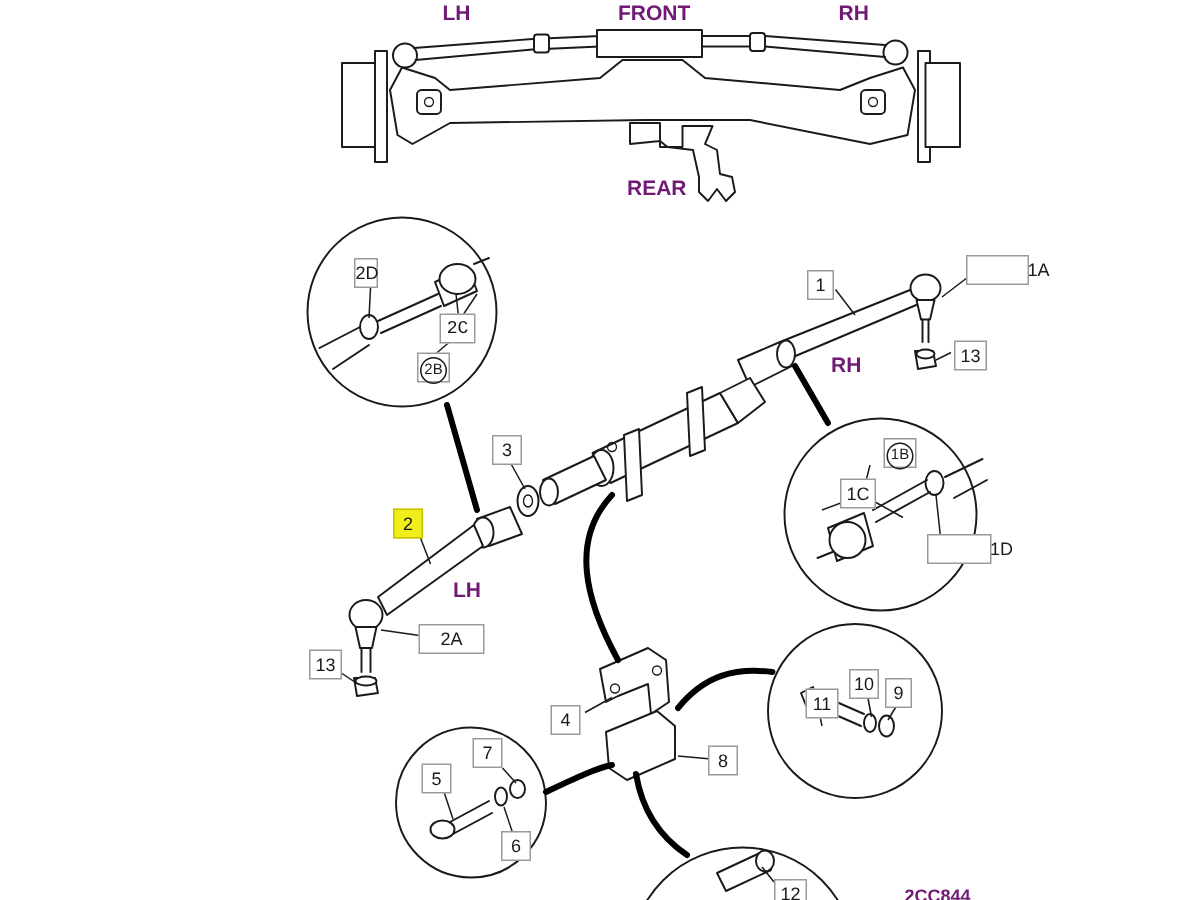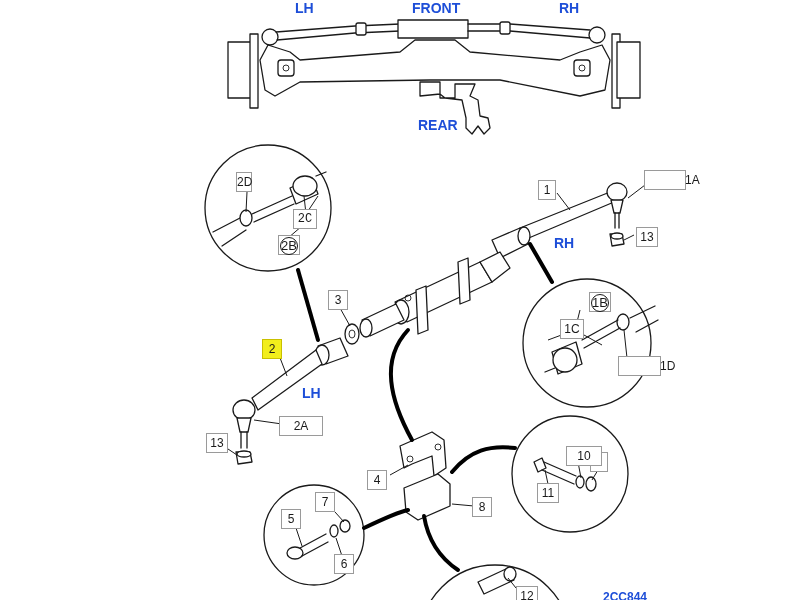--- a/index.html
+++ b/index.html
@@ -6,22 +6,22 @@
   body{width:800px;height:600px;position:relative;overflow:hidden;font-family:"Liberation Sans",sans-serif;}
   svg{position:absolute;left:0;top:0;}
   .ln{fill:none;stroke:#1a1a1a;stroke-width:1.3;stroke-linejoin:round;stroke-linecap:round;}
   .thin{fill:none;stroke:#1a1a1a;stroke-width:0.9;}
   .fillw{fill:#fff;stroke:#1a1a1a;stroke-width:1.3;stroke-linejoin:round;}
   .leader{fill:none;stroke:#1a1a1a;stroke-width:1;}
   .thick{fill:none;stroke:#000;stroke-width:4;stroke-linecap:round;}
   .callout{position:absolute;box-sizing:border-box;border:1.3px solid #9a9a9a;background:#fff;
     font-family:"Liberation Sans",sans-serif;font-size:12px;color:#1a1a1a;text-align:center;line-height:18px;height:20px;}
   .callout.hl{background:#f2ee1c;border-color:#c9c000;}
-  .circ{border-radius:50%;border:1.3px solid #1a1a1a;display:inline-block;width:16px;height:16px;line-height:16px;font-size:13px;margin-top:1px;}
-  .lbl{position:absolute;font-family:"Liberation Sans",sans-serif;font-weight:bold;font-size:14px;color:#1d4ed8;}
+  .circ{border-radius:50%;border:1.3px solid #1a1a1a;display:inline-block;width:16px;height:16px;line-height:16px;font-size:10px;margin-top:1px;}
+  .lbl{position:absolute;font-family:"Liberation Sans",sans-serif;font-weight:bold;font-size:14px;color:#701a75;}
 </style>
 </head>
 <body>
 
 <svg width="800" height="600" viewBox="0 0 800 600">
 
   <g>
 
     <path class="fillw" d="M228 42 L253 42 L253 98 L228 98 Z"></path>
     <path class="fillw" d="M250 34 L258 34 L258 108 L250 108 Z"></path>
@@ -184,19 +184,19 @@
 <div class="callout" style="left:278px;top:235px;width:22px;"><span class="circ">2B</span></div>
 <div class="callout" style="left:293px;top:209px;width:24px;font-family:Liberation Mono, monospace;">2C</div>
 <div class="callout" style="left:236px;top:172px;width:16px;">2D</div>
 <div class="callout" style="left:328px;top:290px;width:20px;">3</div>
 <div class="callout" style="left:367px;top:470px;width:20px;">4</div>
 <div class="callout" style="left:281px;top:509px;width:20px;">5</div>
 <div class="callout" style="left:334px;top:554px;width:20px;">6</div>
 <div class="callout" style="left:315px;top:492px;width:20px;">7</div>
 <div class="callout" style="left:472px;top:497px;width:20px;">8</div>
 <div class="callout" style="left:590px;top:452px;width:18px;">9</div>
-<div class="callout" style="left:566px;top:446px;width:36px;">10</div>
-<div class="callout" style="left:537px;top:483px;width:22px;">11</div>
+<div class="callout" style="left:566px;top:446px;width:20px;">10</div>
+<div class="callout" style="left:537px;top:459px;width:22px;">11</div>
 <div class="callout" style="left:516px;top:586px;width:22px;">12</div>
 <div class="callout" style="left:636px;top:227px;width:22px;">13</div>
 <div class="callout" style="left:206px;top:433px;width:22px;">13</div>
 
 <div class="lbl" style="left:603px;top:590px;font-size:12px;">2CC844</div>
 
 </body></html>

